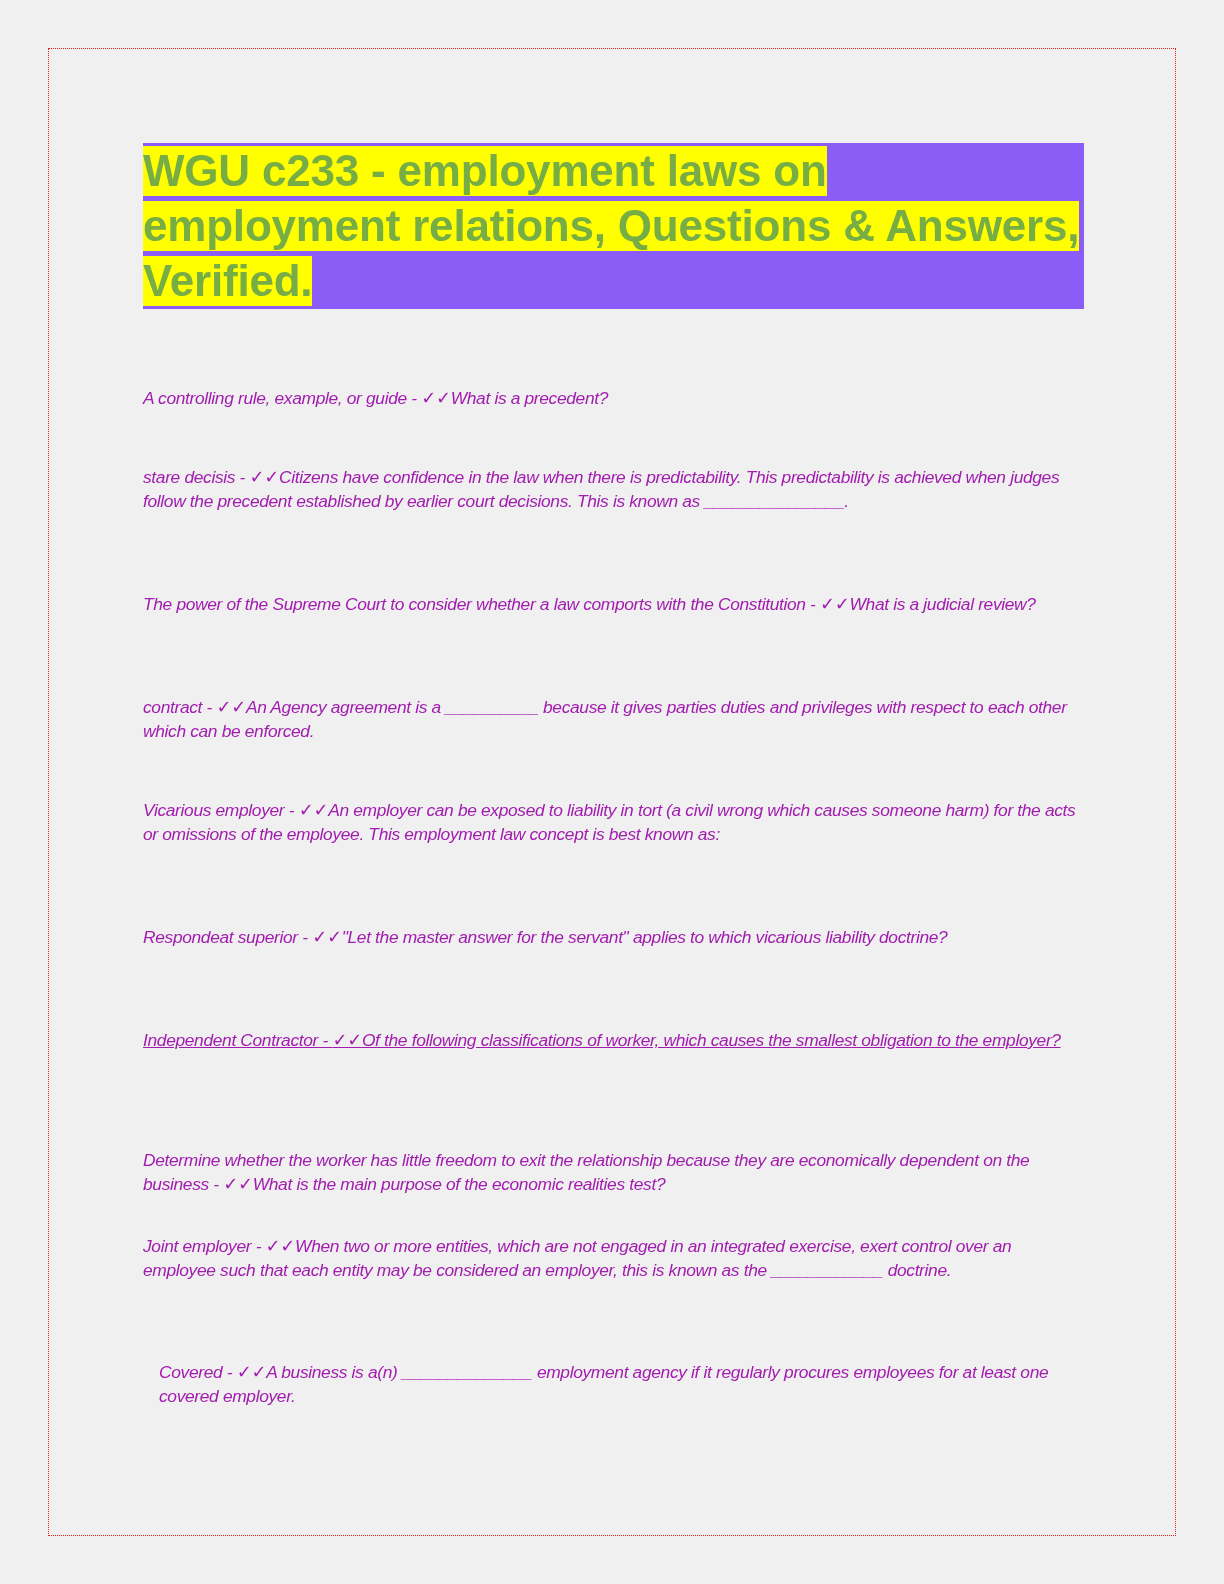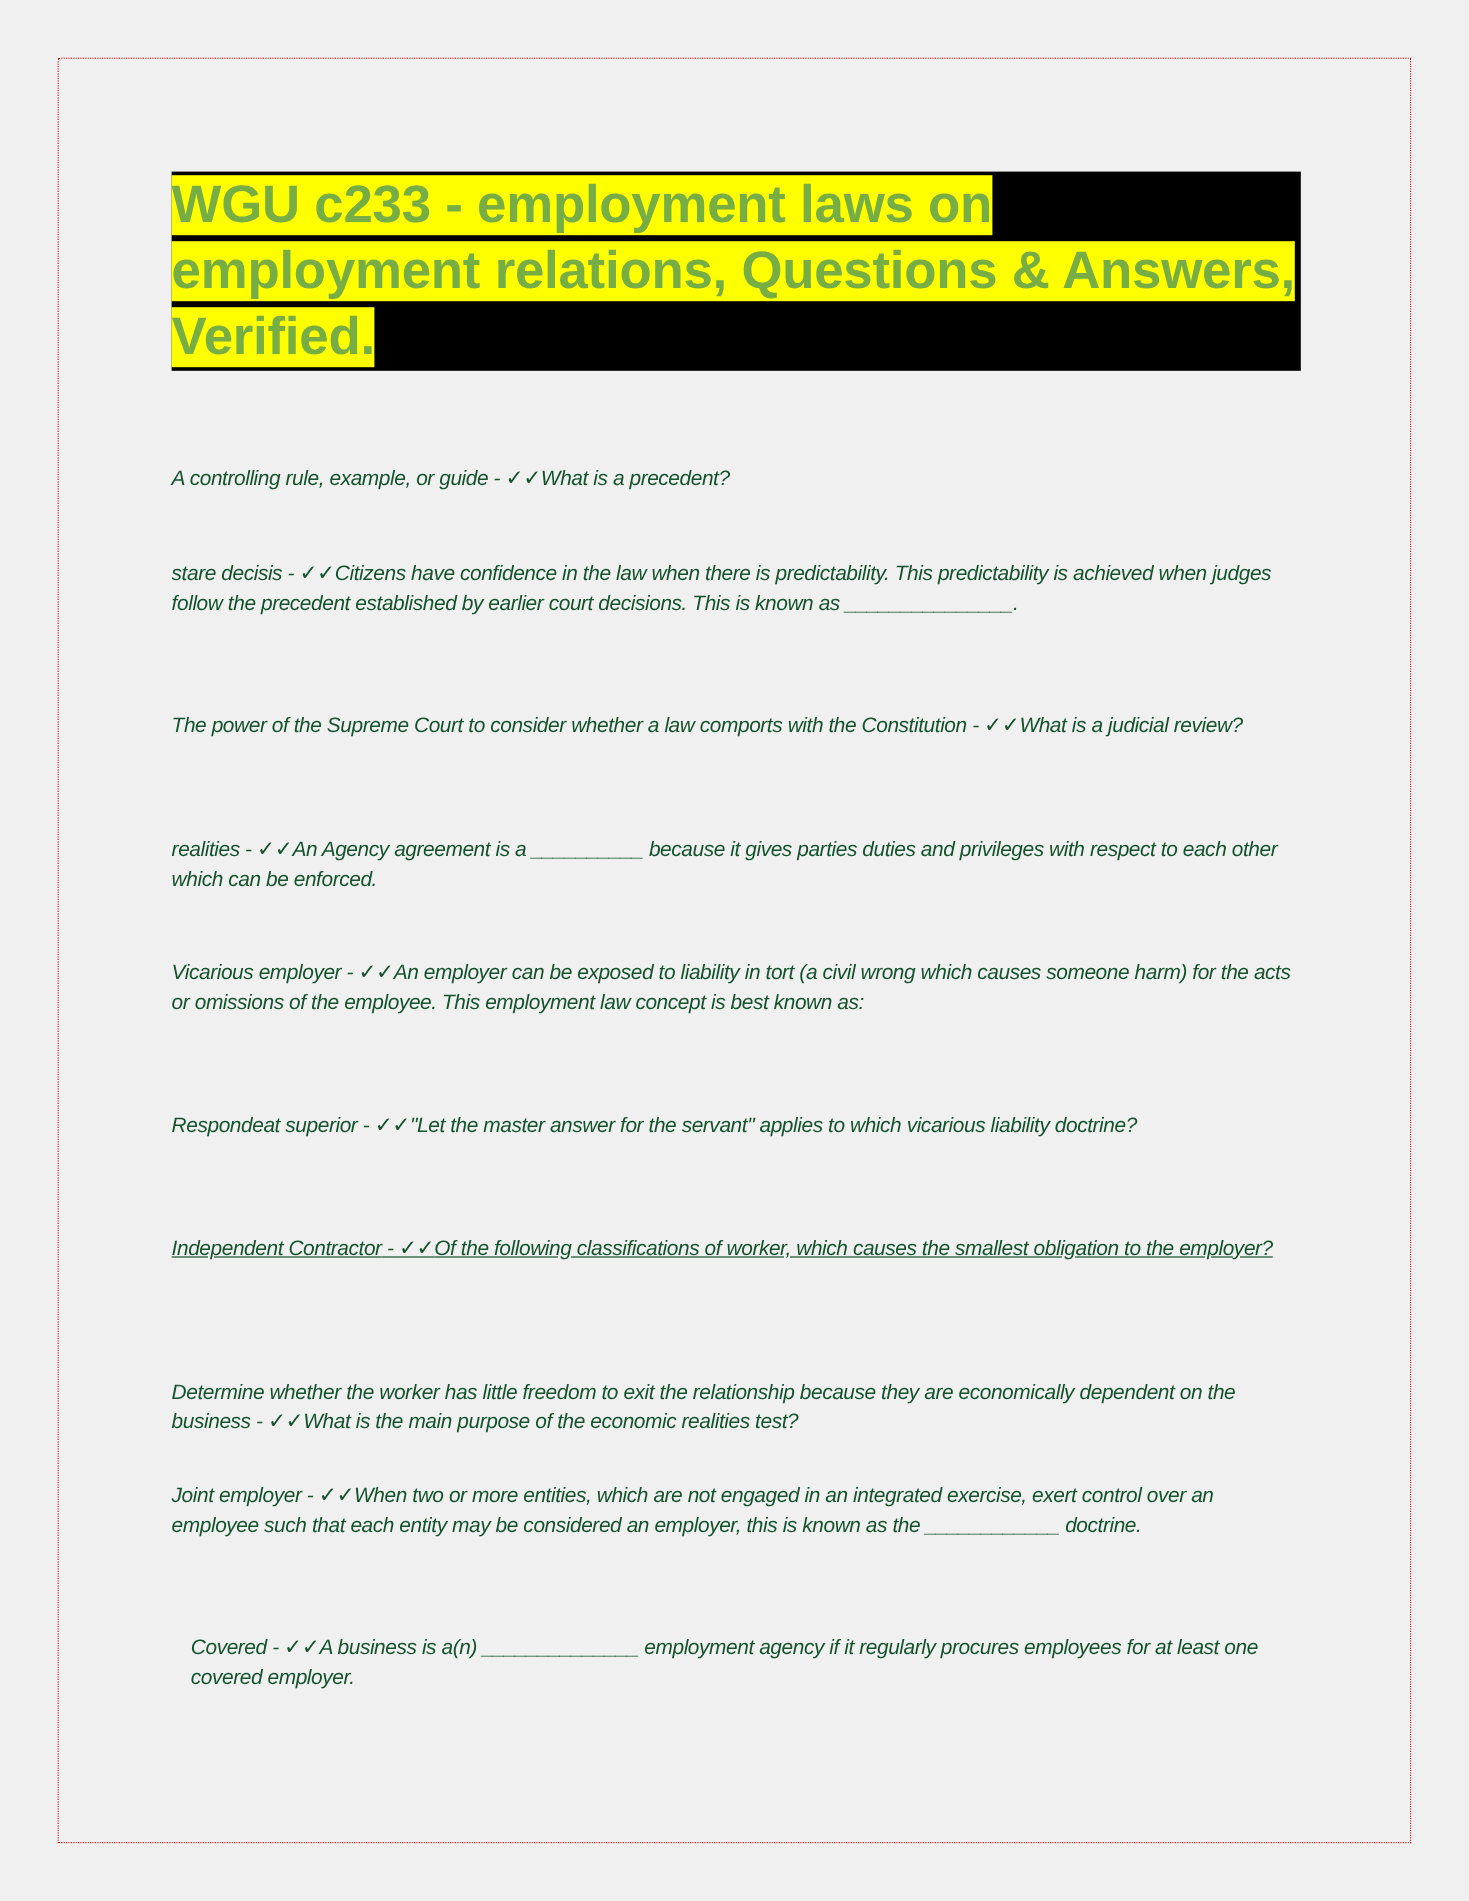--- a/index.html
+++ b/index.html
@@ -21,21 +21,21 @@
       height: 1488px;
       border: 1px dotted #e02020;
       box-sizing: border-box;
     }
     .title-block {
       position: absolute;
       left: 143px;
       top: 143px;
       width: 941px;
       height: 166px;
-      background: #000000;
+      background: #8b5cf6;
     }
     .title {
       margin: 0;
       font-family: "Liberation Sans", sans-serif;
       font-weight: bold;
       font-size: 44px;
       line-height: 55px;
       color: #76ad45;
       letter-spacing: -0.2px;
     }
@@ -49,21 +49,21 @@
       position: absolute;
       left: 143px;
       top: 386px;
       width: 940px;
     }
     .qa {
       font-family: "Liberation Sans", sans-serif;
       font-style: italic;
       font-size: 17.4px;
       line-height: 24px;
-      color: #14532d;
+      color: #a21caf;
       margin: 0;
       position: absolute;
       left: 0;
       width: 940px;
       letter-spacing: -0.35px;
     }
     .check {
       font-family: "DejaVu Sans", sans-serif;
       font-style: normal;
       font-size: 18px;
@@ -78,21 +78,21 @@
   <h1 class="title"><span class="hl">WGU c233 - employment laws on employment relations, Questions &amp; Answers, Verified.</span></h1>
 </div>
 
 <div class="qa-list">
   <p class="qa" style="top:0px;"><span>A controlling rule, example, or guide</span><span> - </span><span class="check">✓✓</span><span>What is a precedent?</span></p>
 
   <p class="qa" style="top:79px;"><span>stare decisis</span><span> - </span><span class="check">✓✓</span><span>Citizens have confidence in the law when there is predictability. This predictability is achieved when judges follow the precedent established by earlier court decisions. This is known as _______________.</span></p>
 
   <p class="qa" style="top:206px;"><span>The power of the Supreme Court to consider whether a law comports with the Constitution</span><span> - </span><span class="check">✓✓</span><span>What is a judicial review?</span></p>
 
-  <p class="qa" style="top:309px;"><span>realities</span><span> - </span><span class="check">✓✓</span><span>An Agency agreement is a __________ because it gives parties duties and privileges with respect to each other which can be enforced.</span></p>
+  <p class="qa" style="top:309px;"><span>contract</span><span> - </span><span class="check">✓✓</span><span>An Agency agreement is a __________ because it gives parties duties and privileges with respect to each other which can be enforced.</span></p>
 
   <p class="qa" style="top:412px;"><span>Vicarious employer</span><span> - </span><span class="check">✓✓</span><span>An employer can be exposed to liability in tort (a civil wrong which causes someone harm) for the acts or omissions of the employee. This employment law concept is best known as:</span></p>
 
   <p class="qa" style="top:539px;"><span>Respondeat superior</span><span> - </span><span class="check">✓✓</span><span>"Let the master answer for the servant" applies to which vicarious liability doctrine?</span></p>
 
   <p class="qa" style="top:642px;text-decoration:underline;"><span>Independent Contractor</span><span> - </span><span class="check">✓✓</span><span>Of the following classifications of worker, which causes the smallest obligation to the employer?</span></p>
 
   <p class="qa" style="top:762px;"><span>Determine whether the worker has little freedom to exit the relationship because they are economically dependent on the business</span><span> - </span><span class="check">✓✓</span><span>What is the main purpose of the economic realities test?</span></p>
 
   <p class="qa" style="top:848px;"><span>Joint employer</span><span> - </span><span class="check">✓✓</span><span>When two or more entities, which are not engaged in an integrated exercise, exert control over an employee such that each entity may be considered an employer, this is known as the ____________ doctrine.</span></p>

